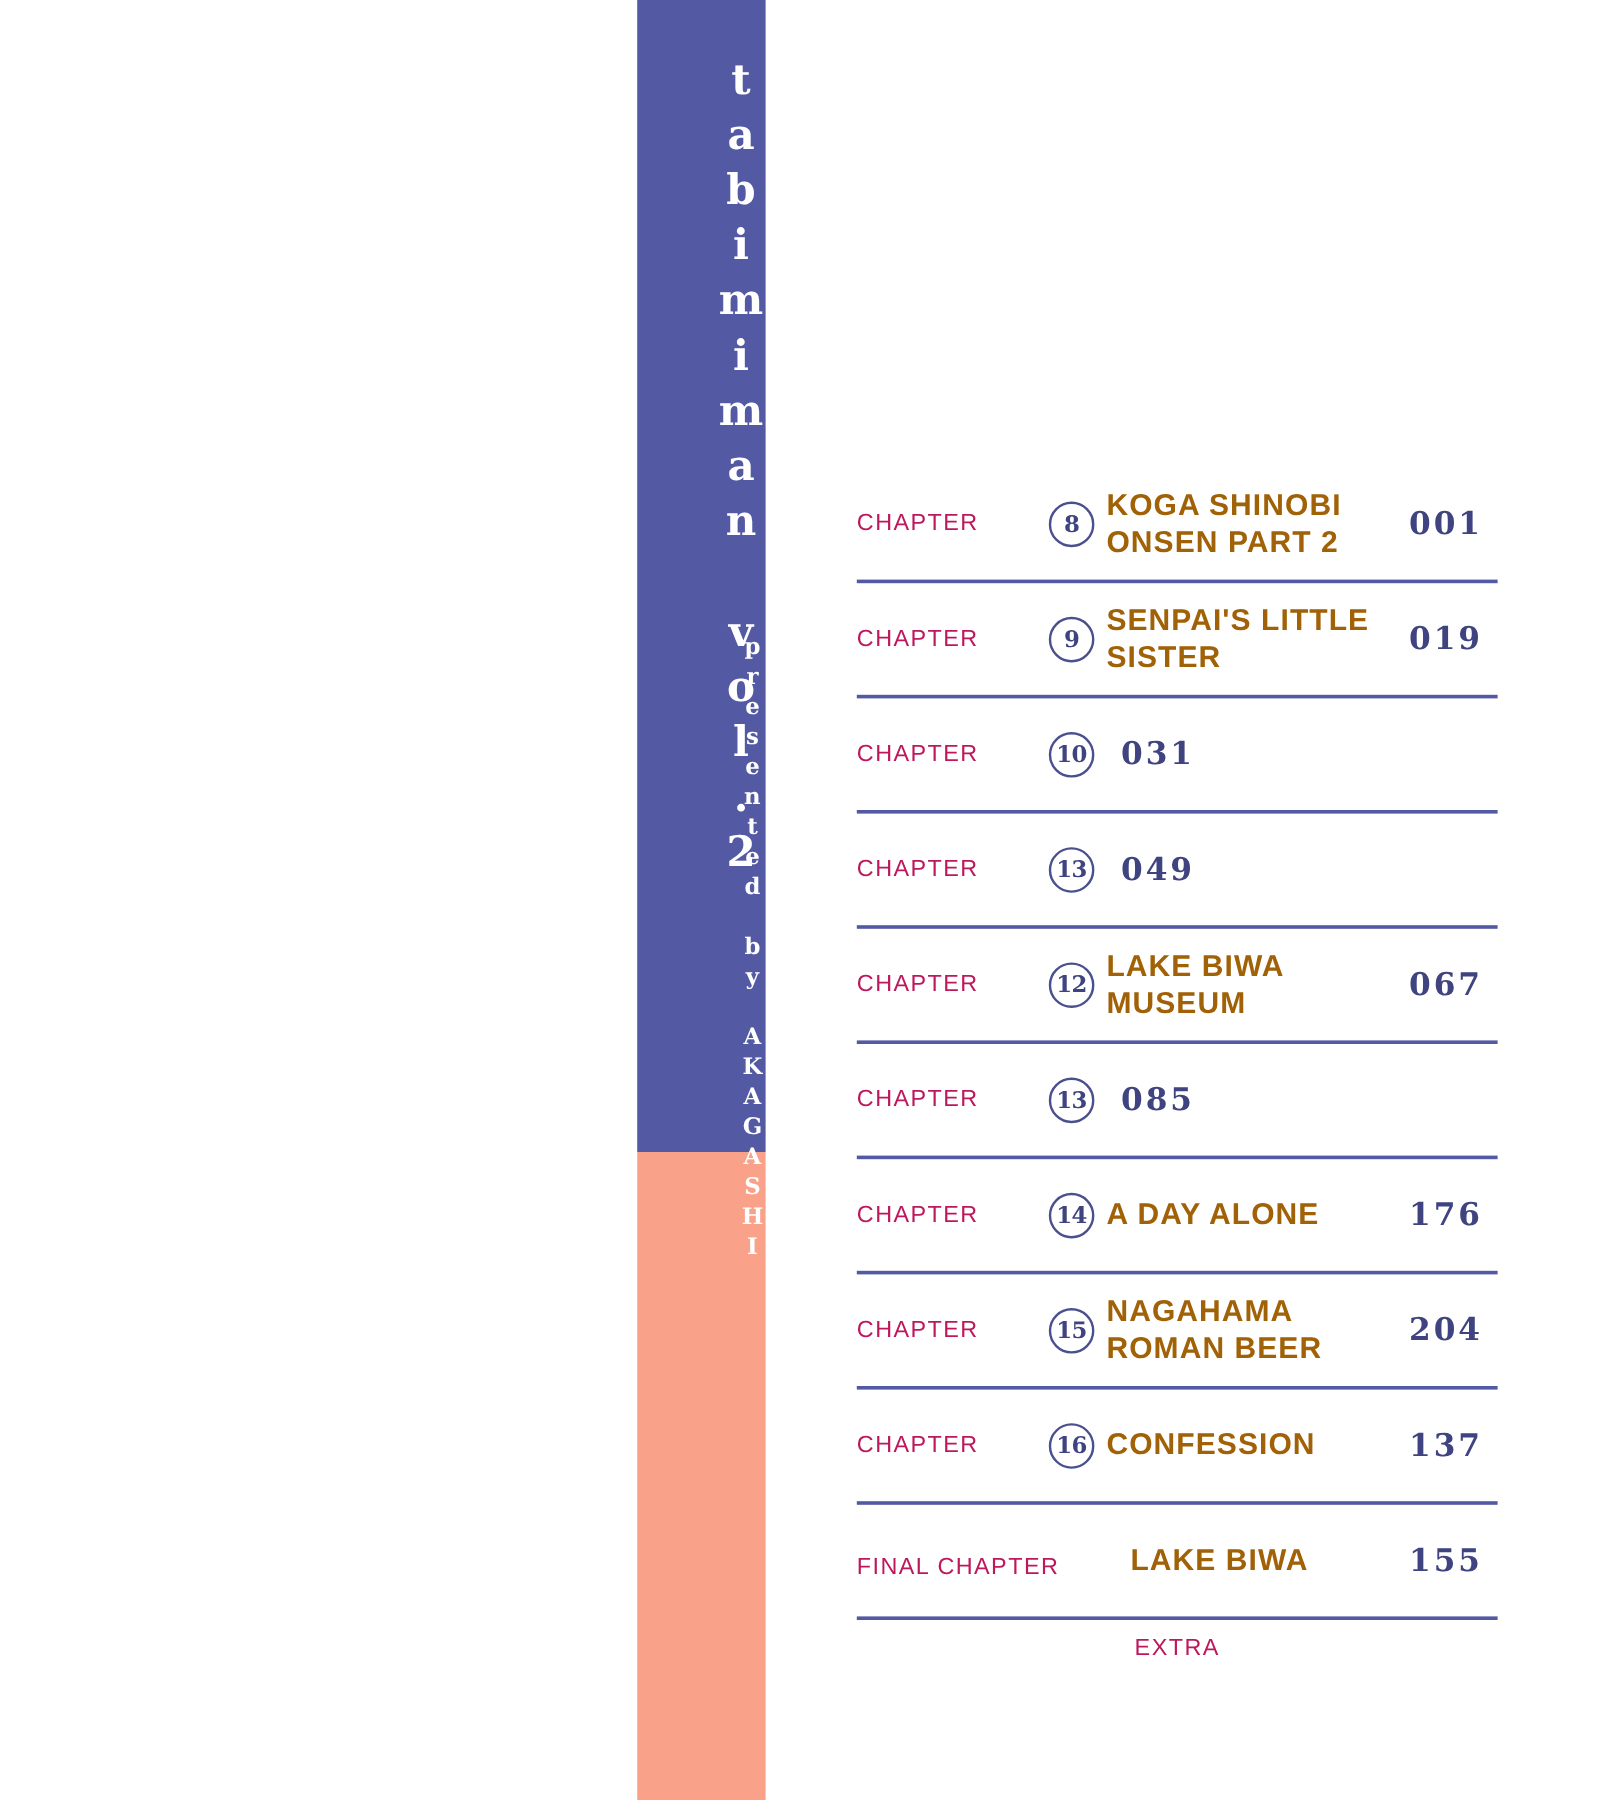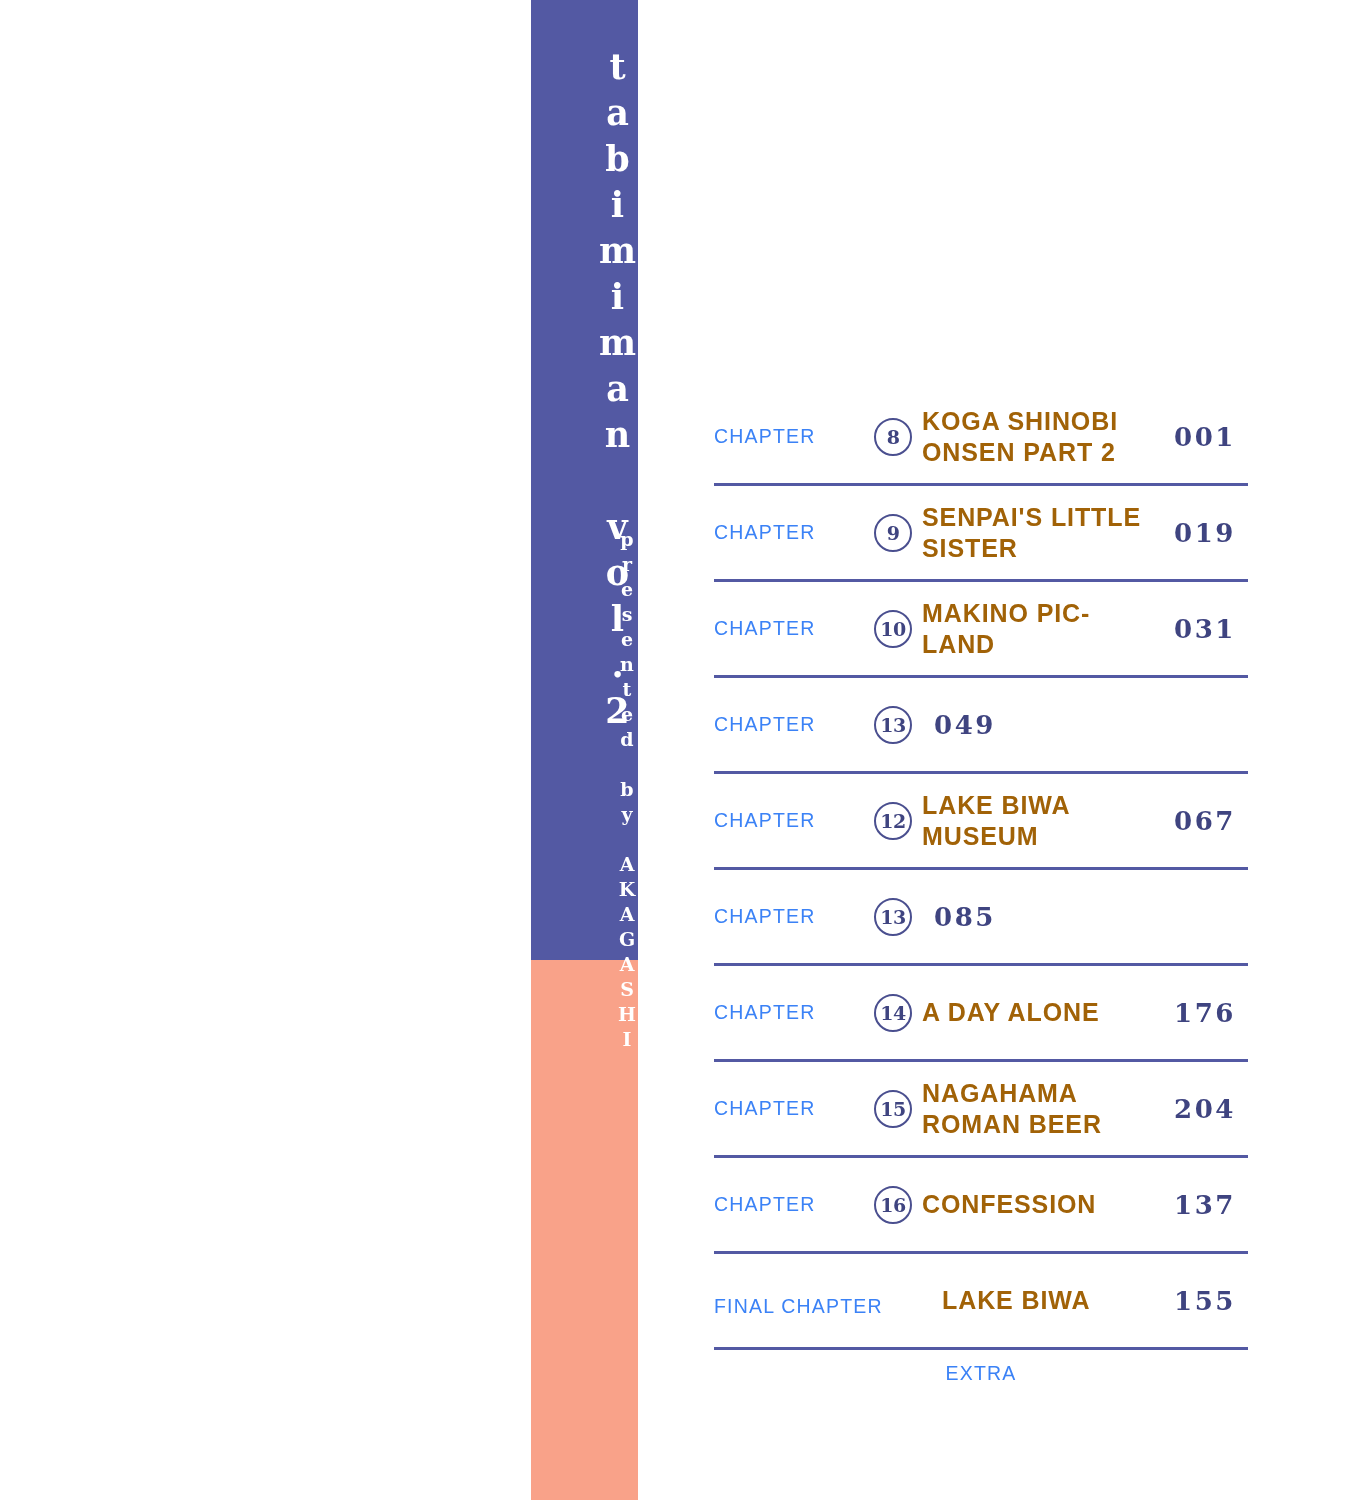--- a/index.html
+++ b/index.html
@@ -81,21 +81,21 @@
   }
   .toc-row.last {
     border-bottom: none;
     flex-direction: column;
   }
   .toc-label {
     flex: 0 0 150px;
     font-size: 19.5px;
     letter-spacing: 1.2px;
     font-weight: 400;
-    color: #3b82f6;
+    color: #be185d;
     white-space: nowrap;
   }
   .toc-label.wide {
     flex: 0 0 170px;
     margin-top: 12px;
   }
   .toc-num-wrap {
     flex: 0 0 58px;
     display: flex;
     align-items: center;
@@ -163,21 +163,20 @@
         <div class="chapnum">9</div>
       </div>
       <div class="toc-title">SENPAI'S LITTLE SISTER</div>
       <div class="toc-page">019</div>
     </div>
     <div class="toc-row">
       <div class="toc-label">CHAPTER</div>
       <div class="toc-num-wrap">
         <div class="chapnum">10</div>
       </div>
-      <div class="toc-title">MAKINO PIC-LAND</div>
       <div class="toc-page">031</div>
     </div>
     <div class="toc-row">
       <div class="toc-label">CHAPTER</div>
       <div class="toc-num-wrap">
         <div class="chapnum">13</div>
       </div>
       <div class="toc-page">049</div>
     </div>
     <div class="toc-row">

